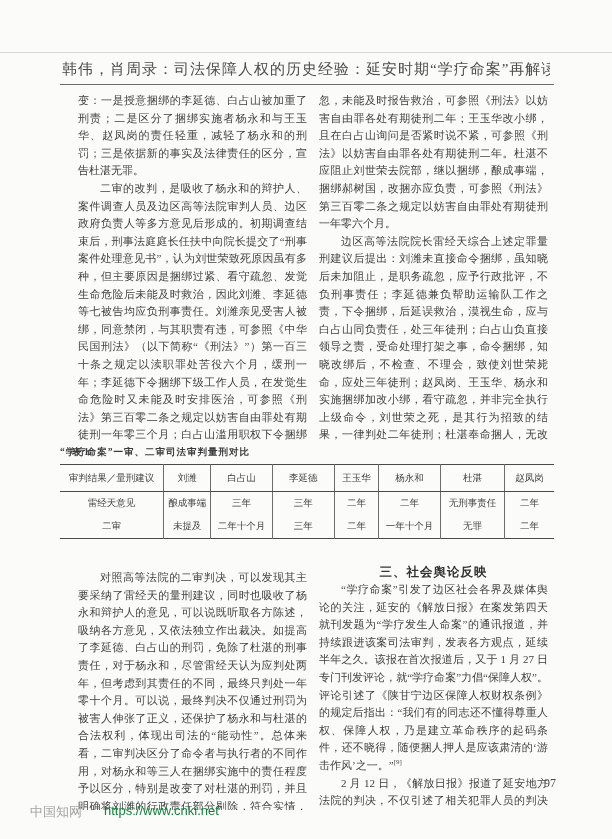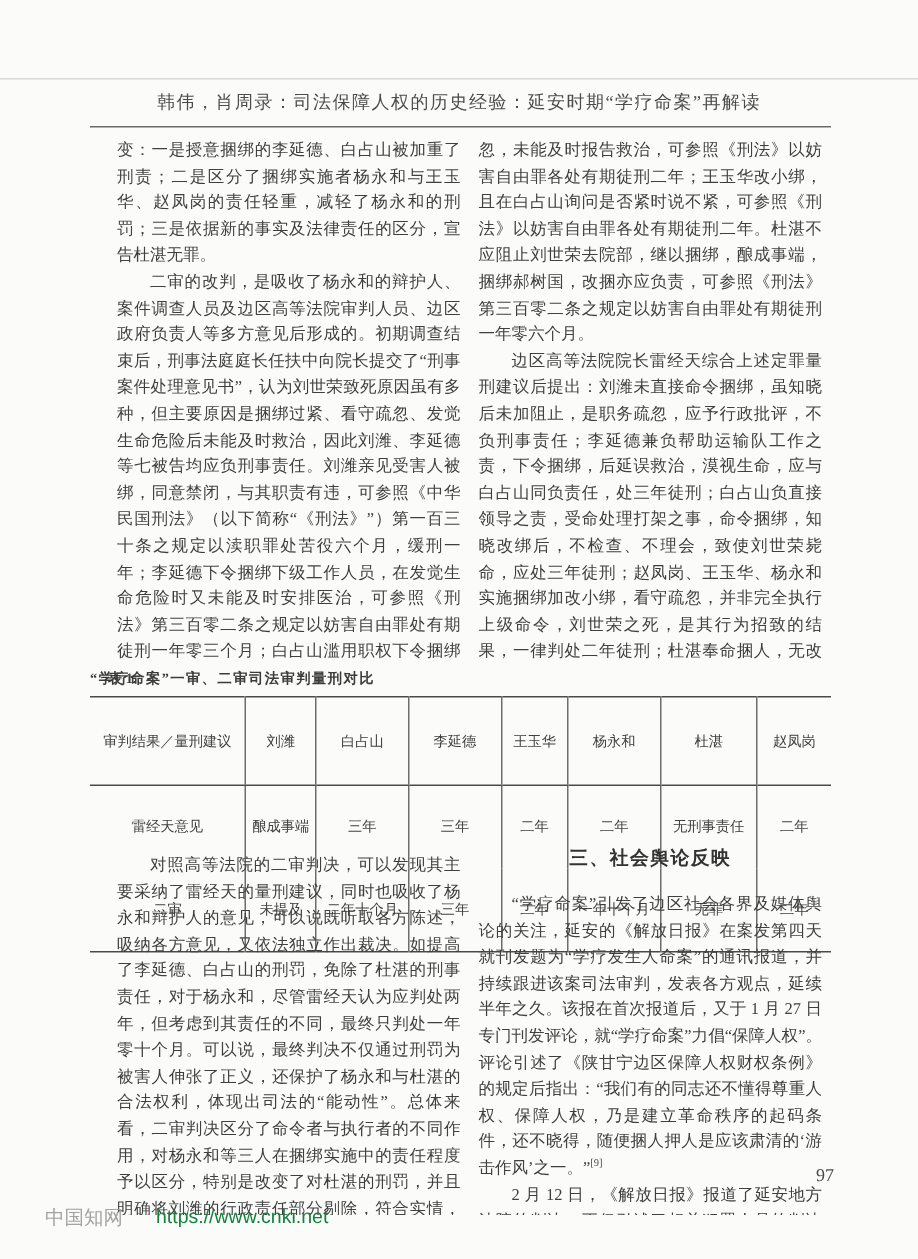--- a/index.html
+++ b/index.html
@@ -9,58 +9,58 @@
     font-family:"Liberation Serif","DejaVu Serif",serif;
     color:#3d3d3d;
     overflow:hidden;
   }
   .page{position:relative;width:612px;height:839px;background:#fbfbfa;overflow:hidden;}
 
   .scan-edge{position:absolute;top:52px;left:0;right:0;border-top:1px solid #d8d8d6;}
 
   .running-head{
     position:absolute;top:60px;left:62px;right:62px;
-    text-align:center;font-size:12px;color:#4c4c4c;letter-spacing:1px;
+    text-align:center;font-size:15px;color:#4c4c4c;letter-spacing:1px;
     white-space:nowrap;overflow:hidden;
   }
   .head-rule{position:absolute;top:84px;left:60px;right:58px;border-top:1.2px solid #6a6a6a;}
 
   .cols{position:absolute;left:78px;width:470px;display:flex;gap:12px;}
   .cols-top{top:92px;height:352px;justify-content:space-between;}
   .cols-bottom{top:560px;height:250px;}
   .col{width:229px;height:100%;overflow:hidden;}
 
   .body-text{
     font-size:11px;line-height:17.6px;text-align:justify;
     margin:0;color:#3f3f3f;
   }
   .indent{text-indent:2em;}
   .noindent{text-indent:0;}
   sup{font-size:7px;line-height:0;color:#4a4a4a;}
 
   .section-heading{
-    margin:4px 0 14px 0;text-align:center;
+    margin:4px 0 0 0;text-align:center;
     font-size:12.5px;font-weight:bold;color:#333;
     letter-spacing:1px;
   }
   .first-after-table{margin-top:9px;}
 
   .table-block{position:absolute;top:446px;left:60px;right:58px;}
   .table-caption{position:relative;height:16px;font-size:9.5px;font-weight:bold;color:#3c3c3c;}
   .table-caption .cap-label{position:absolute;left:12px;top:0;}
   .table-caption .cap-title{display:block;text-align:left;letter-spacing:1px;}
   table.judgment{
     width:100%;border-collapse:collapse;table-layout:fixed;
     font-size:9.5px;color:#3f3f3f;
     border-top:1.5px solid #4a4a4a;border-bottom:1.5px solid #4a4a4a;
     margin-top:2px;
   }
   table.judgment th,table.judgment td{
     text-align:center;vertical-align:middle;
-    padding:16px 2px;height:23px;font-weight:normal;
+    padding:0 2px;height:23px;font-weight:normal;
     white-space:nowrap;overflow:hidden;
   }
   table.judgment th{height:26px;border-bottom:1px solid #4a4a4a;}
   table.judgment th+th,table.judgment td+td{border-left:1px solid #6d6d6d;margin-top:46px;}
   col.c-first{width:21%;}
   col.c-liu{width:9.5%;}
   col.c-bai{width:12.5%;}
   col.c-li{width:12.5%;}
   col.c-wang{width:9%;}
   col.c-yang{width:12.5%;}

